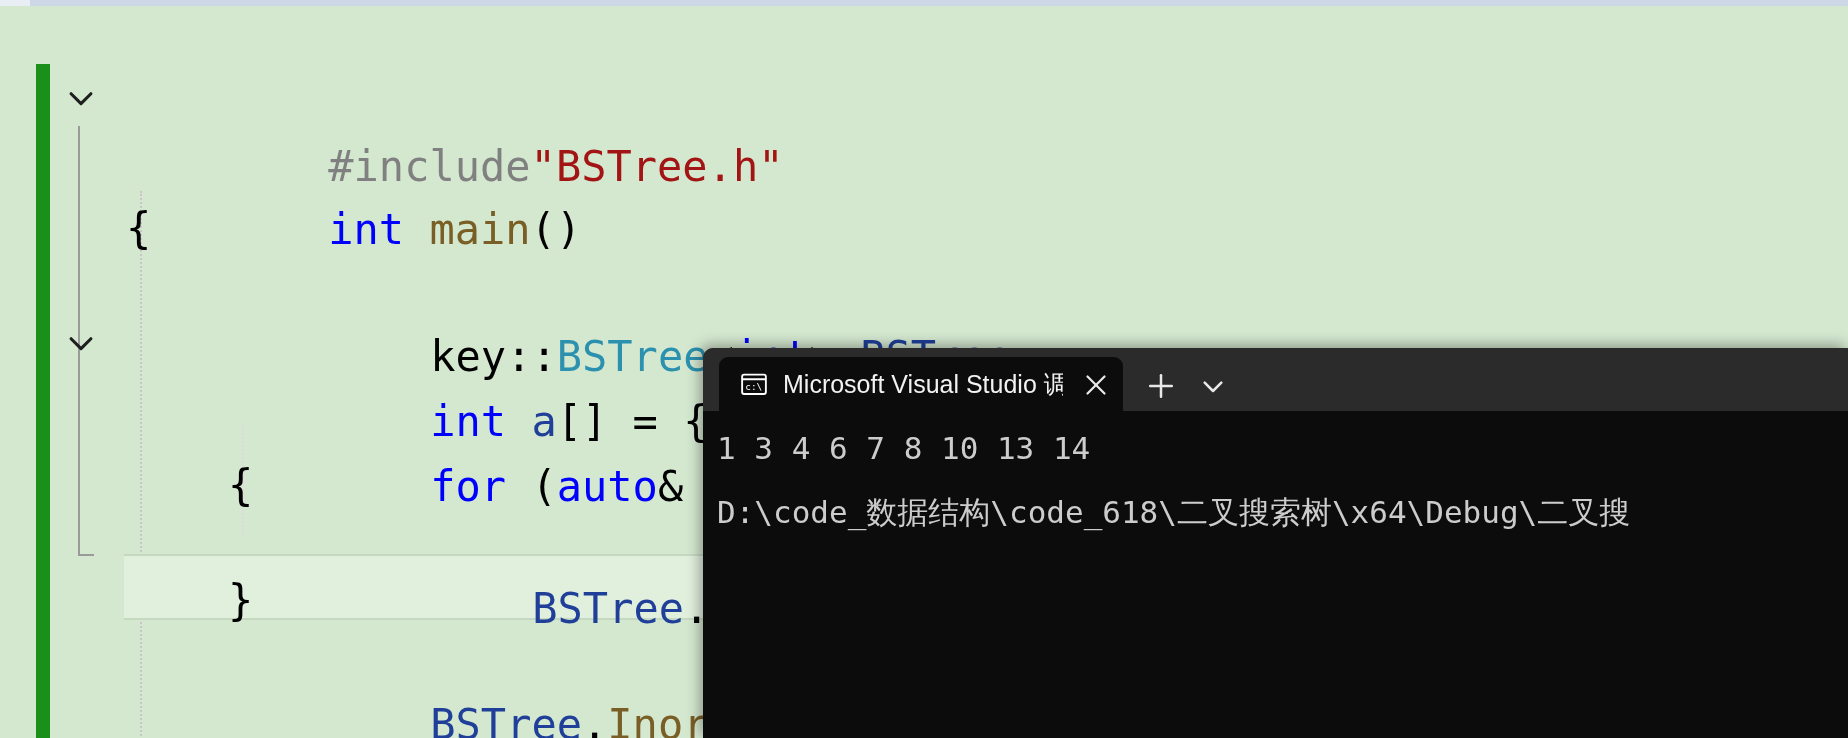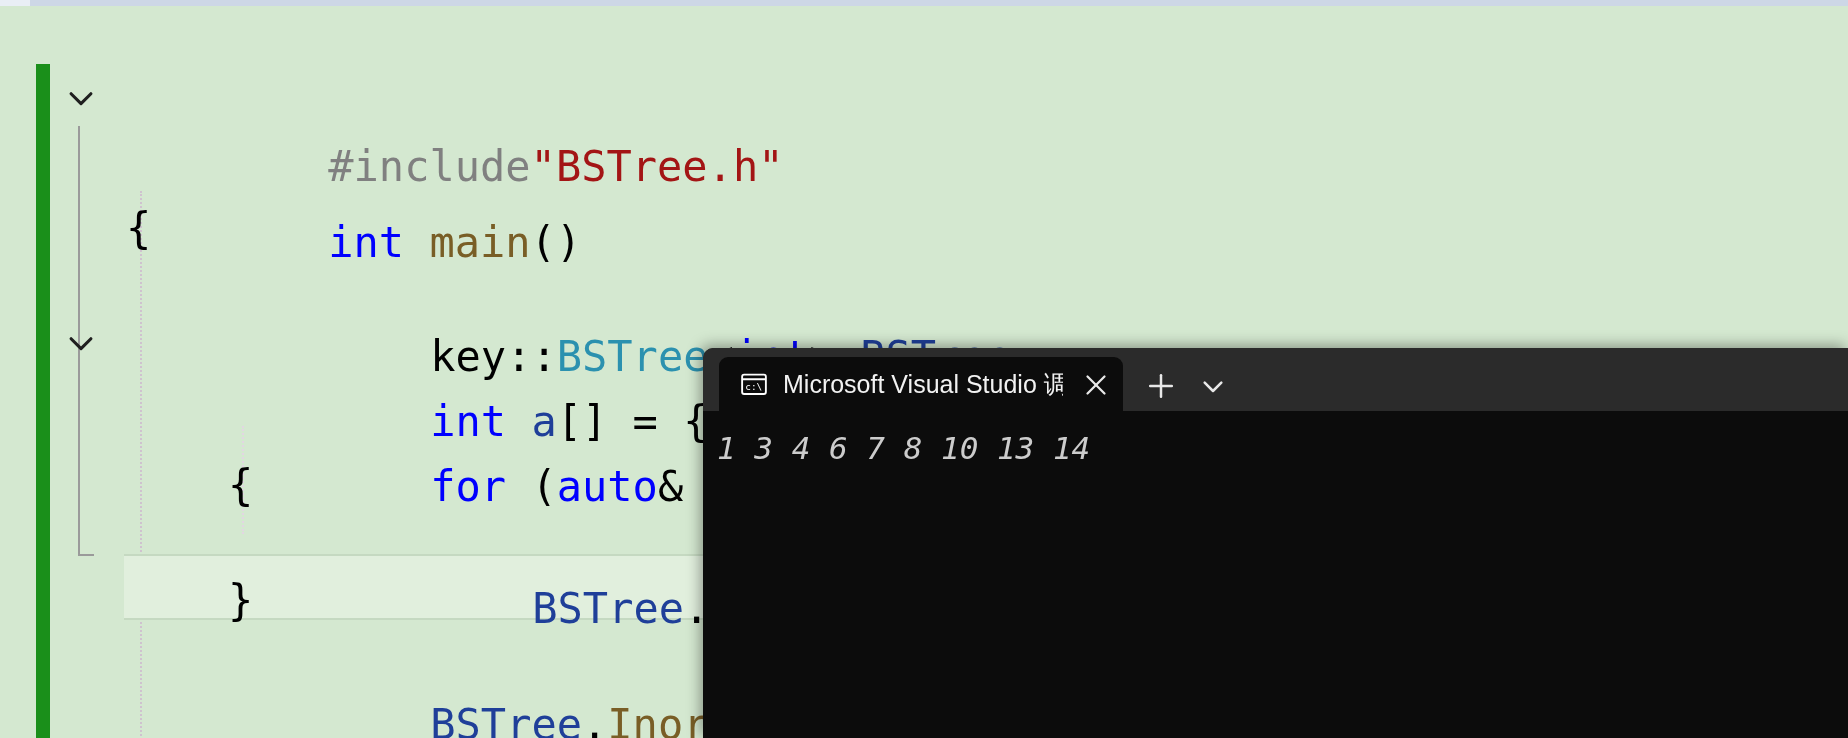--- a/index.html
+++ b/index.html
@@ -197,21 +197,20 @@
 
   .term-body {
     position: absolute;
     left: 0;
     top: 63px;
     width: 1145px;
     height: 327px;
     background: #0c0c0c;
     padding: 16px 0 0 14px;
     box-sizing: border-box;
-    font-style: italic;
   }
   .term-line {
     color: #cccccc;
     font-family: "DejaVu Sans Mono", monospace;
     font-size: 31px;
     line-height: 42px;
     white-space: pre;
   }
   .term-gap { height: 22px; }
 </style>
@@ -245,21 +244,21 @@
         <polyline points="5,9 12,16 19,9"></polyline>
       </svg>
     </div>
 
     <div class="code-line" style="top:-4px;">
       <span class="code-text" style="left:126px;">
         <span class="tok-pre">#include</span><span class="tok-str">"BSTree.h"</span>
       </span>
     </div>
 
-    <div class="code-line" style="top:72px;text-align:center;">
+    <div class="code-line" style="top:59px;text-align:center;">
       <span class="code-text" style="left:126px;">
         <span class="tok-kw">int</span><span class="tok-plain"> </span><span class="tok-fn">main</span><span class="tok-plain">()</span>
       </span>
     </div>
 
     <div class="code-line" style="top:124px;">
       <span class="code-text tok-plain" style="left:126px;">{</span>
     </div>
 
     <div class="code-line" style="top:186px;">
@@ -333,17 +332,18 @@
       <div class="dropdown-btn">
         <svg width="40" height="40" viewBox="0 0 24 24" fill="none" stroke="currentColor" stroke-width="1.5" stroke-linecap="round" stroke-linejoin="round">
           <polyline points="7,10 12,15 17,10"></polyline>
         </svg>
       </div>
     </div>
 
     <div class="term-body">
       <div class="term-line">1 3 4 6 7 8 10 13 14</div>
       <div class="term-gap"></div>
+      <div class="term-line">D:\code_数据结构\code_618\二叉搜索树\x64\Debug\二叉搜</div>
     </div>
 
   </div>
 
 </div>
 
 </body></html>

